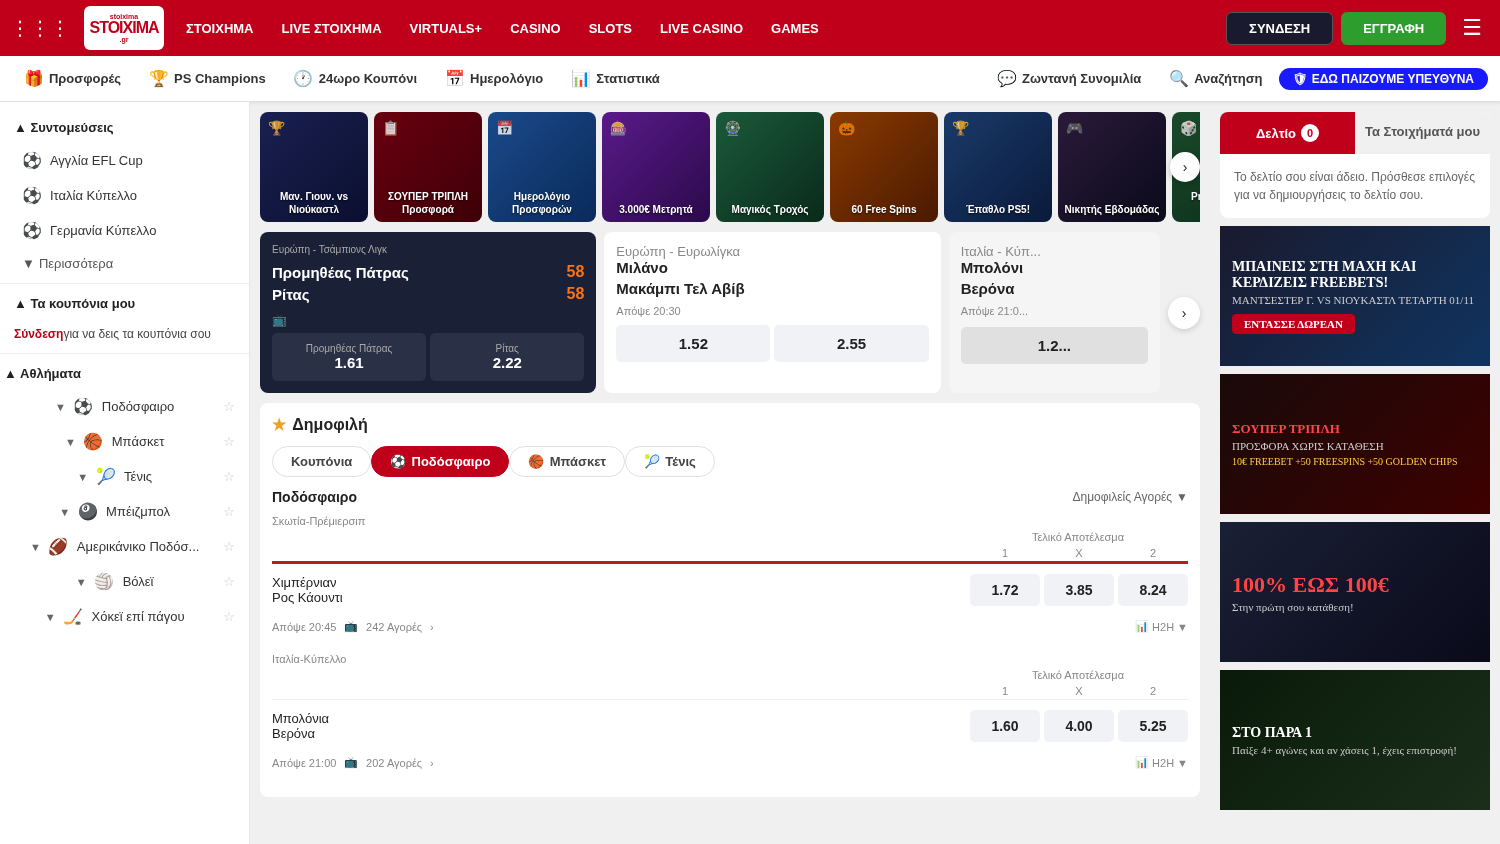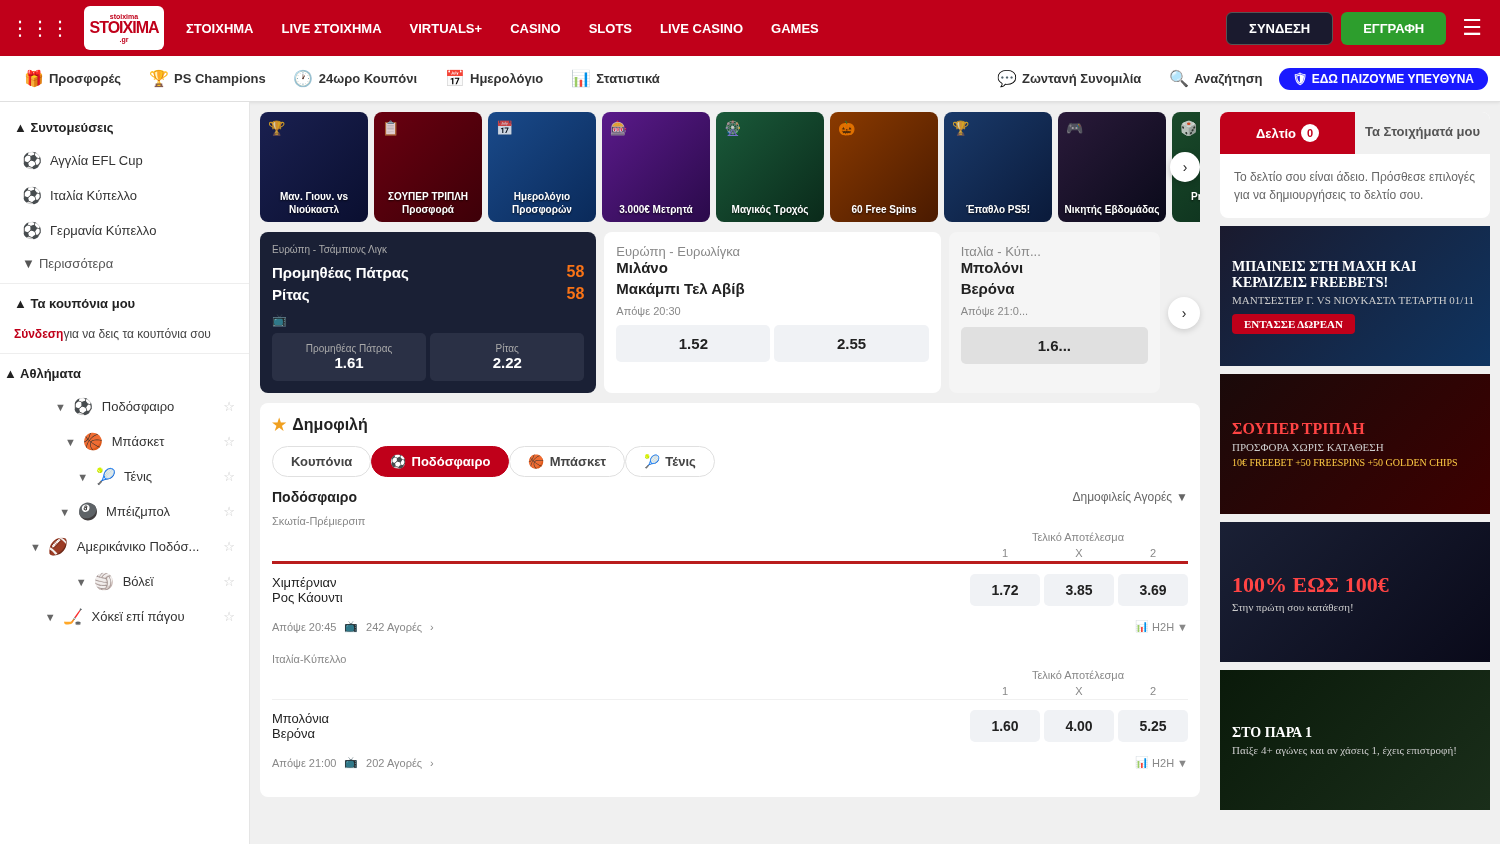--- a/index.html
+++ b/index.html
@@ -703,21 +703,21 @@
           </div>
         </div>
       </div>
 
       <div style="background:#f5f5f5; border-radius:8px; flex:0.6; min-width:0; padding:12px; overflow:hidden;">
         <div class="league-name" style="color:#888;">Ιταλία - Κύπ...</div>
         <div style="font-size:15px; font-weight:bold; color:#222; margin-bottom:4px;">Μπολόνι</div>
         <div style="font-size:15px; font-weight:bold; color:#222; margin-bottom:8px;">Βερόνα</div>
         <div style="font-size:11px; color:#888;">Απόψε 21:0...</div>
         <div style="margin-top:10px; background:#e0e0e0; border-radius:5px; padding:10px 6px; text-align:center; cursor:pointer;">
-          <div style="font-size:15px; font-weight:bold; color:#222;">1.6...</div>
+          <div style="font-size:15px; font-weight:bold; color:#222;">1.2...</div>
         </div>
       </div>
 
       <div class="nav-btn-circle">›</div>
     </div>
 
     <div class="popular-section">
       <div class="popular-header">
         <span style="color:#f0a020;">★</span>
         <span>Δημοφιλή</span>
@@ -764,21 +764,21 @@
             <div class="team">Ρος Κάουντι</div>
           </div>
           <div class="bet-cells">
             <div class="bet-cell">
               <div class="val">1.72</div>
             </div>
             <div class="bet-cell">
               <div class="val">3.85</div>
             </div>
             <div class="bet-cell">
-              <div class="val">3.69</div>
+              <div class="val">8.24</div>
             </div>
           </div>
         </div>
         <div class="match-footer">
           <div class="left">
             <span class="time">Απόψε 20:45</span>
             <span style="font-size:11px;">📺</span>
             <span class="more-bets">242 Αγορές</span>
             <span style="font-size:11px; color:#888;">›</span>
           </div>
@@ -851,21 +851,21 @@
     <div class="promo-banner banner-ps">
       <div class="banner-inner">
         <div class="banner-title">ΜΠΑΙΝΕΙΣ ΣΤΗ ΜΑΧΗ ΚΑΙ ΚΕΡΔΙΖΕΙΣ FREEBETS!</div>
         <div class="banner-sub">ΜΑΝΤΣΕΣΤΕΡ Γ. VS ΝΙΟΥΚΑΣΤΛ ΤΕΤΑΡΤΗ 01/11</div>
         <div style="margin-top:8px; background:#c0001a; color:#fff; display:inline-block; padding:4px 12px; border-radius:4px; font-size:11px; font-weight:bold; cursor:pointer; width:fit-content;">ΕΝΤΑΣΣΕ ΔΩΡΕΑΝ</div>
       </div>
     </div>
 
     <div class="promo-banner banner-triple">
       <div class="banner-inner">
-        <div class="banner-title" style="font-size:16px; color:#fff;">
+        <div class="banner-title" style="font-size:13px; color:#fff;">
           <span style="color:#ff4444;">ΣΟΥΠΕΡ ΤΡΙΠΛΗ</span>
         </div>
         <div class="banner-sub">ΠΡΟΣΦΟΡΑ ΧΩΡΙΣ ΚΑΤΑΘΕΣΗ</div>
         <div style="font-size:10px; color:#ffcc44; margin-top:4px;">10€ FREEBET +50 FREESPINS +50 GOLDEN CHIPS</div>
       </div>
     </div>
 
     <div class="promo-banner banner-100">
       <div class="banner-inner">
         <div style="font-size:22px; font-weight:900; color:#ff4444;">100% ΕΩΣ 100€</div>

